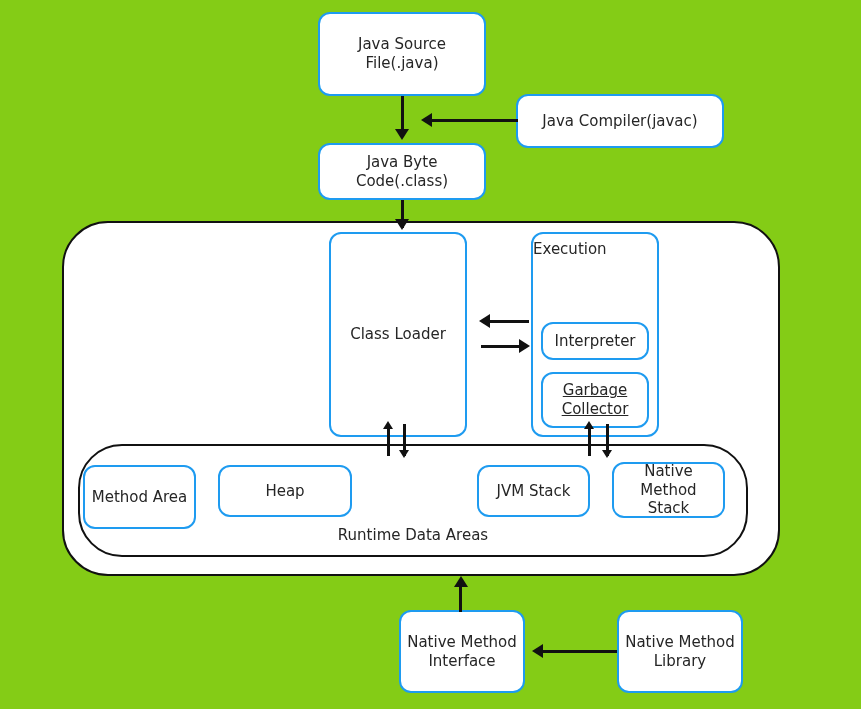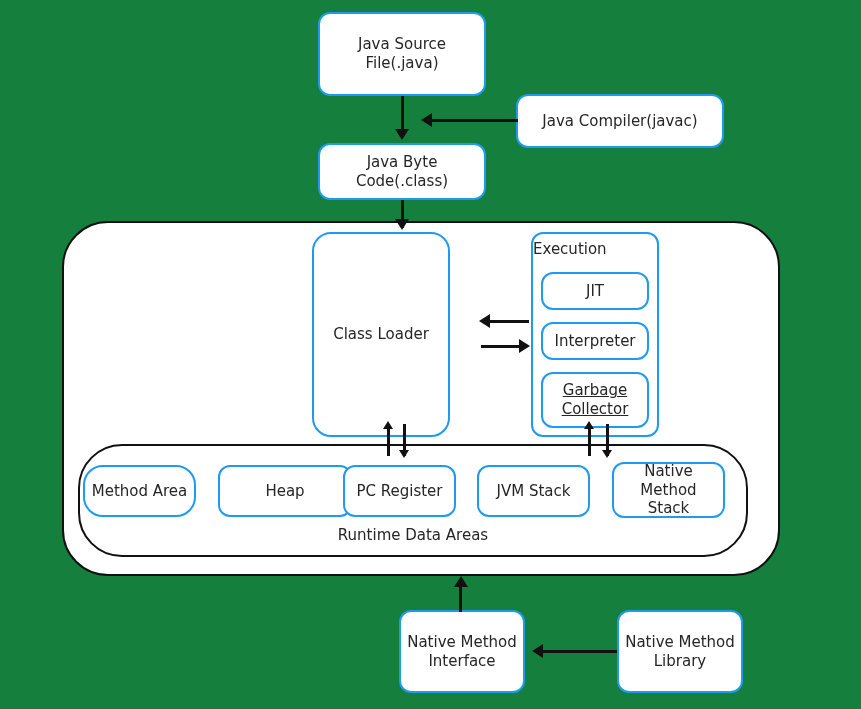--- a/index.html
+++ b/index.html
@@ -4,21 +4,21 @@
 <style>
   html, body {
     margin: 0;
     padding: 0;
     background: #ffffff;
   }
   #canvas {
     position: relative;
     width: 861px;
     height: 709px;
-    background: #15803d;
+    background: #84cc16;
     font-family: "DejaVu Sans", sans-serif;
     overflow: hidden;
   }
 
   
   .node {
     position: absolute;
     box-sizing: border-box;
     border: 2px solid #1e9bf0;
     border-radius: 12px;
@@ -132,27 +132,26 @@
   <div class="arrow-head head-down" style="left:395px; top:129px;"></div>
 
   <div class="arrow-line arrow-h" style="left:432px; top:119px; width:86px;"></div>
   <div class="arrow-head head-left" style="left:421px; top:113px;"></div>
 
   <div class="arrow-line arrow-v" style="left:401px; top:200px; height:28px;"></div>
   <div class="arrow-head head-down" style="left:395px; top:219px;"></div>
 
   <div class="container-box" id="jvm-container" style="left:62px; top:221px; width:718px; height:355px;"></div>
 
-  <div class="node" id="class-loader" style="left:312px; top:232px; width:138px; height:205px;border-radius:19px;">Class Loader</div>
+  <div class="node" id="class-loader" style="left:329px; top:232px; width:138px; height:205px;">Class Loader</div>
 
   <div id="execution-group" style="left:531px; top:232px; width:128px; height:205px;">
     <div id="execution-title">Execution</div>
   </div>
 
-  <div class="node" id="jit" style="left:541px; top:272px; width:108px; height:38px;">JIT</div>
 
   <div class="node" id="interpreter" style="left:541px; top:322px; width:108px; height:38px;">Interpreter</div>
 
   <div class="node" id="garbage-collector" style="left:541px; top:372px; width:108px; height:56px;text-decoration:underline;">Garbage
 Collector</div>
 
   <div class="arrow-line arrow-h" style="left:489px; top:320px; width:40px;"></div>
   <div class="arrow-head head-left" style="left:479px; top:314px;"></div>
 
   <div class="arrow-line arrow-h" style="left:481px; top:345px; width:40px;"></div>
@@ -165,25 +164,24 @@
   <div class="arrow-head head-sm head-down" style="left:399px; top:450px;"></div>
 
   <div class="arrow-line arrow-v" style="left:588px; top:424px; height:32px;"></div>
   <div class="arrow-head head-sm head-up" style="left:584px; top:421px;"></div>
 
   <div class="arrow-line arrow-v" style="left:606px; top:424px; height:32px;"></div>
   <div class="arrow-head head-sm head-down" style="left:602px; top:450px;"></div>
 
   <div class="container-box" id="runtime-container" style="left:78px; top:444px; width:670px; height:113px;"></div>
 
-  <div class="node" id="method-area" style="left:83px; top:465px; width:113px; height:52px;border-radius:20px;">Method Area</div>
+  <div class="node" id="method-area" style="left:83px; top:465px; width:113px; height:64px;">Method Area</div>
 
   <div class="node" id="heap" style="left:218px; top:465px; width:134px; height:52px;">Heap</div>
 
-  <div class="node" id="pc-register" style="left:343px; top:465px; width:113px; height:52px;">PC Register</div>
 
   <div class="node" id="jvm-stack" style="left:477px; top:465px; width:113px; height:52px;">JVM Stack</div>
 
   <div class="node" id="native-method-stack" style="left:612px; top:462px; width:113px; height:56px;">Native Method
 Stack</div>
 
   <div class="runtime-label" id="runtime-data-areas-label" style="left:78px; top:526px; width:670px;">Runtime Data Areas</div>
 
   <div class="arrow-line arrow-v" style="left:459px; top:584px; height:28px;"></div>
   <div class="arrow-head head-up" style="left:454px; top:576px;"></div>

